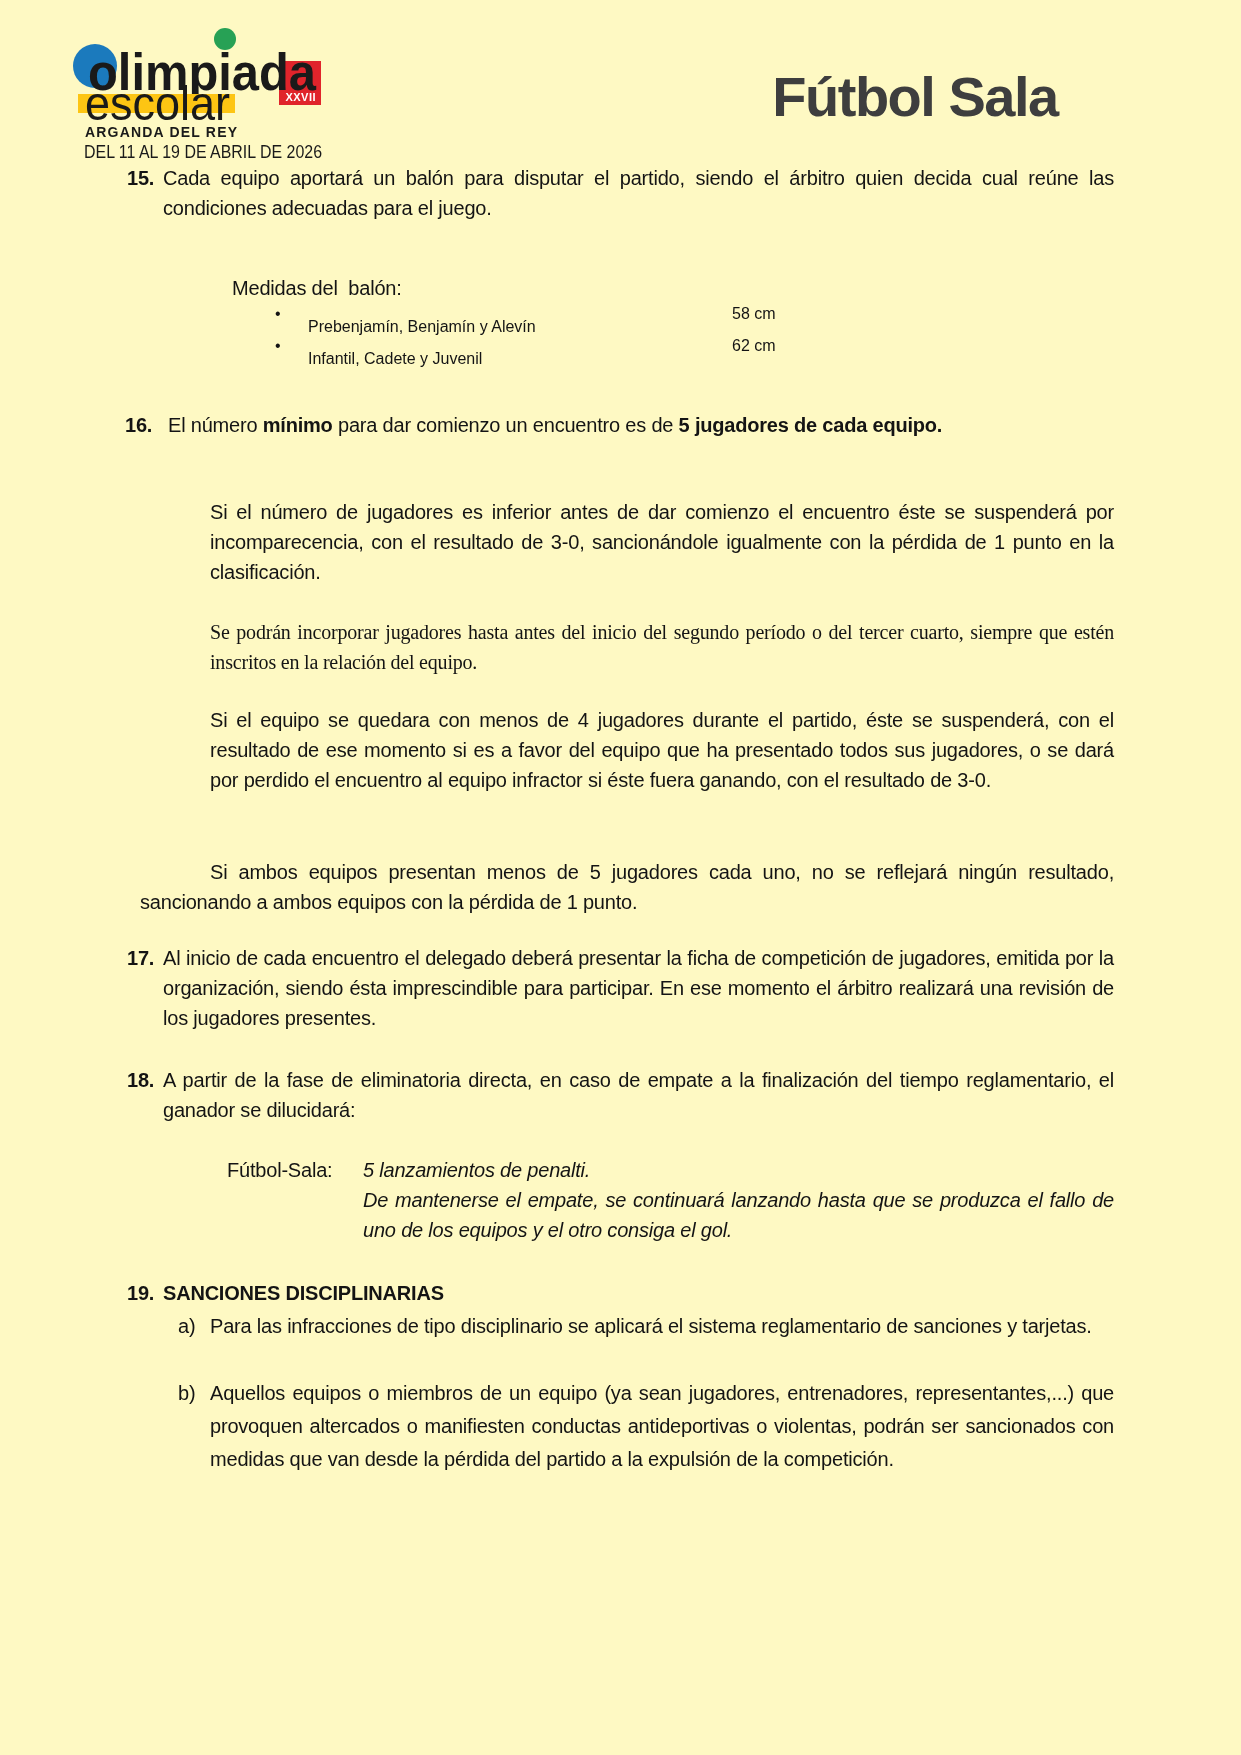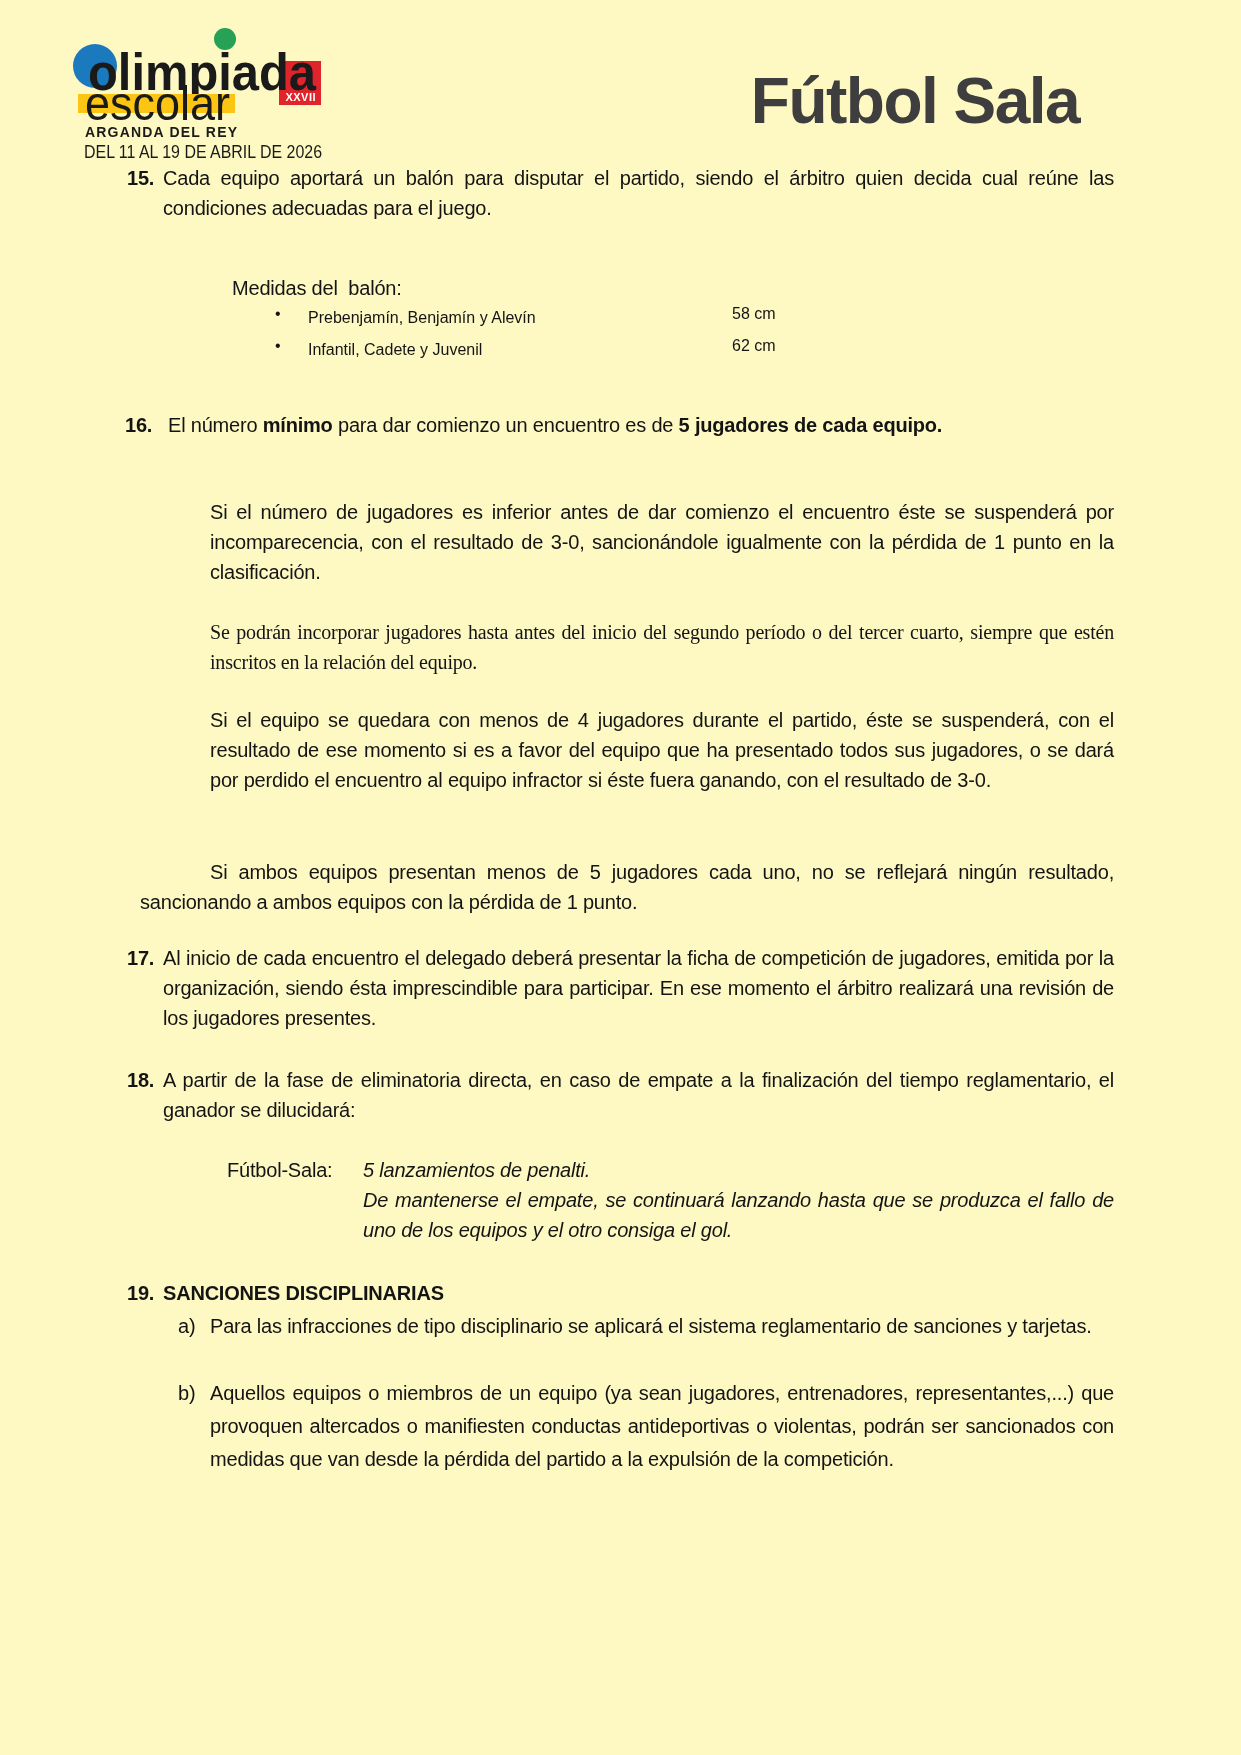--- a/index.html
+++ b/index.html
@@ -6,36 +6,36 @@
   .page {
     position:relative; width:1241px; height:1755px; background:#fef9c3;
     font-family:"Liberation Sans","DejaVu Sans",sans-serif;
     color:#141414; overflow:hidden;
   }
   
   .logo-svg { position:absolute; left:65px; top:25px; }
   .logo-svg text { font-family:"Liberation Sans","DejaVu Sans",sans-serif; }
   .doc-title {
     position:absolute; left:740px; top:64px; width:350px;
-    text-align:center; font-size:64px; font-weight:700;
+    text-align:center; font-size:56px; font-weight:700;
     letter-spacing:-1.5px; color:#3e3e3e; white-space:nowrap;
   }
   
   .rule, .para, .plain {
     position:absolute; font-size:20px; line-height:30px;
     letter-spacing:-0.2px; text-align:justify;
   }
   .rule { box-sizing:border-box; padding-left:36px; }
   .rule .num { position:absolute; left:0; top:0; font-weight:700; }
   .b { font-weight:700; }
   #item15 { left:127px; top:163px;  width:987px; }
   #medidas-label { left:232px; top:273px; text-align:center; white-space:pre-wrap; }
   .bullet-row { position:absolute; left:275px; height:32px; text-align:left; }
   .bullet-row .dot { position:absolute; left:0;   top:0; }
-  .bullet-row .lbl { position:absolute; left:33px; top:4px; white-space:nowrap; }
+  .bullet-row .lbl { position:absolute; left:33px; top:13px; white-space:nowrap; }
   .bullet-row .val { position:absolute; left:457px; top:0; white-space:nowrap; }
   #brow0 { top:305px; } #brow1 { top:337px; }
   #item16 { left:125px; top:410px;  width:989px; padding-left:43px; }
   #para16a { left:210px; top:497px; width:904px; }
   #para16b { left:210px; top:617px; width:904px;font-family:Liberation Serif, serif; }
   #para16c { left:210px; top:705px; width:904px; }
   #para16d { left:140px; top:857px; width:974px; text-indent:70px; }
   #item17 { left:127px; top:943px;  width:987px; }
   #item18 { left:127px; top:1065px; width:987px; }
   #tb-label { left:227px; top:1155px; text-align:left; white-space:nowrap; }

